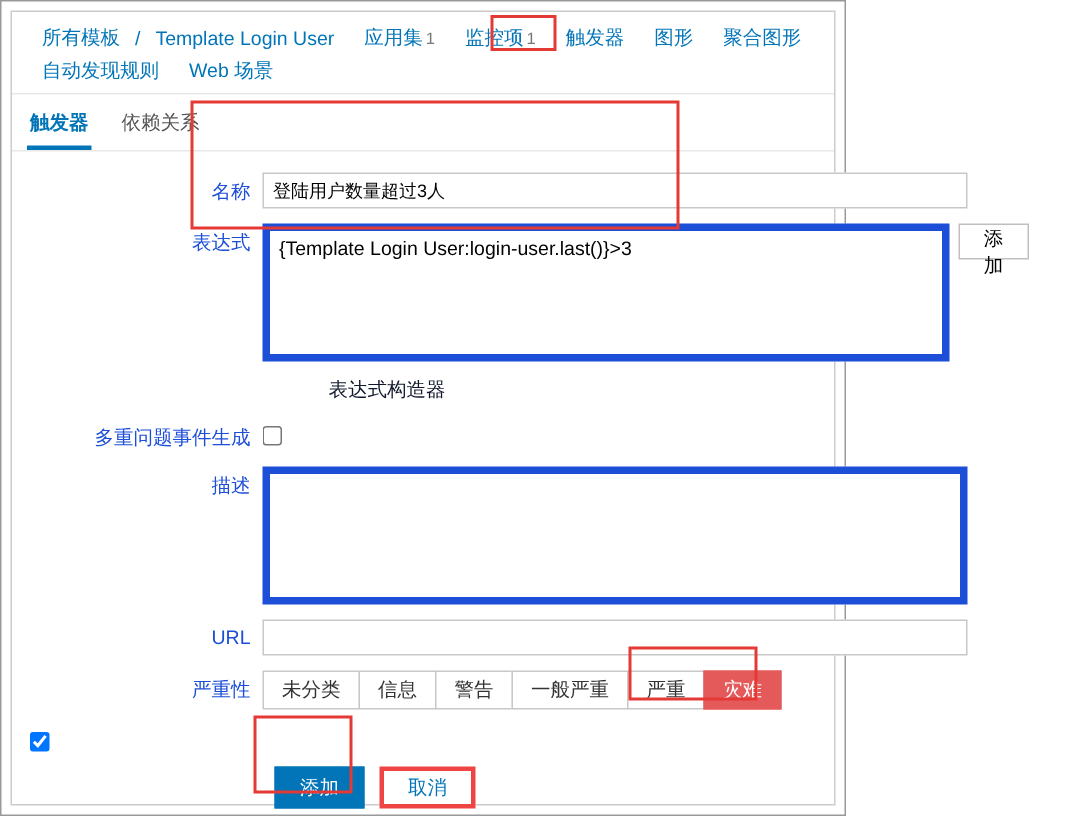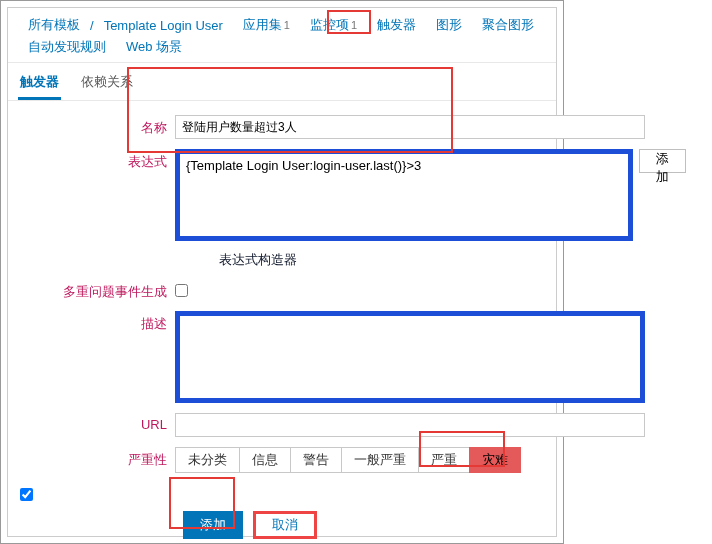--- a/index.html
+++ b/index.html
@@ -11,34 +11,34 @@
   .breadcrumb a { color: #0275b8; text-decoration: none; padding: 2px 10px; white-space: nowrap; }
   .breadcrumb .sep { color: #0275b8; padding: 0 0; }
   .breadcrumb .count { color: #777; font-size: 11px; margin-left: 2px; }
 
   .subtabs { padding: 6px 10px 0 10px; border-bottom: 1px solid #e8e8e8; display: flex; gap: 18px; }
   .subtabs a { color: #555; text-decoration: none; padding: 4px 2px 6px 2px; }
   .subtabs a.active { color: #0275b8; border-bottom: 3px solid #0275b8; font-weight: bold; }
 
   .form { padding: 14px 12px 10px 12px; }
   .row { display: flex; align-items: flex-start; margin-bottom: 10px; }
-  .label { width: 155px; min-width: 155px; text-align: right; padding-right: 8px; padding-top: 4px; color: #be185d; }
+  .label { width: 155px; min-width: 155px; text-align: right; padding-right: 8px; padding-top: 4px; color: #1d4ed8; }
   .field { flex: 1; display: flex; align-items: flex-start; gap: 6px; }
   input[type=text].tf { width: 470px; height: 24px; border: 1px solid #c8c8c8; padding: 2px 6px; font-size: 12px; }
   textarea.ta { width: 470px; border: 5px solid #1d4ed8; padding: 4px 6px; font-size: 13px; resize: none; font-family: Liberation Sans, sans-serif; }
   .ta-expr { height: 92px; }
   .ta-desc { height: 92px; }
   .btn { height: 24px; border: 1px solid #bfbfbf; background: #fff; padding: 0 10px; font-size: 13px; cursor: pointer; }
   .link { color: #0f172a; cursor: pointer; padding-left: 0; margin-left: 44px; }
   .checkbox { margin-top: 5px; }
 
   .sev-group { display: flex; font-family: Liberation Mono, monospace; }
   .sev { height: 26px; border: 1px solid #c8c8c8; background: #fff; padding: 0 12px; font-size: 13px; cursor: pointer; margin-left: -1px; display: flex; align-items: center; }
   .sev:first-child { margin-left: 0; }
-  .sev.disaster { background: #e45959; color: #000000; border-color: #e45959; }
+  .sev.disaster { background: #e45959; color: #ffffff; border-color: #e45959; }
 
   .actions { margin-left: 163px; margin-top: 8px; display: flex; gap: 10px; }
   .btn-primary { background: #0275b8; color: #fff; border: 1px solid #0275b8; height: 28px; padding: 0 16px; font-size: 13px; cursor: pointer; }
   .btn-secondary { background: #fff; color: #0275b8; border: 3px solid #ef4444; height: 28px; padding: 0 16px; font-size: 13px; cursor: pointer; }
 
   
   .hl { position: absolute; border: 2px solid #e53935; pointer-events: none; }
 </style>
 </head>
 <body>

